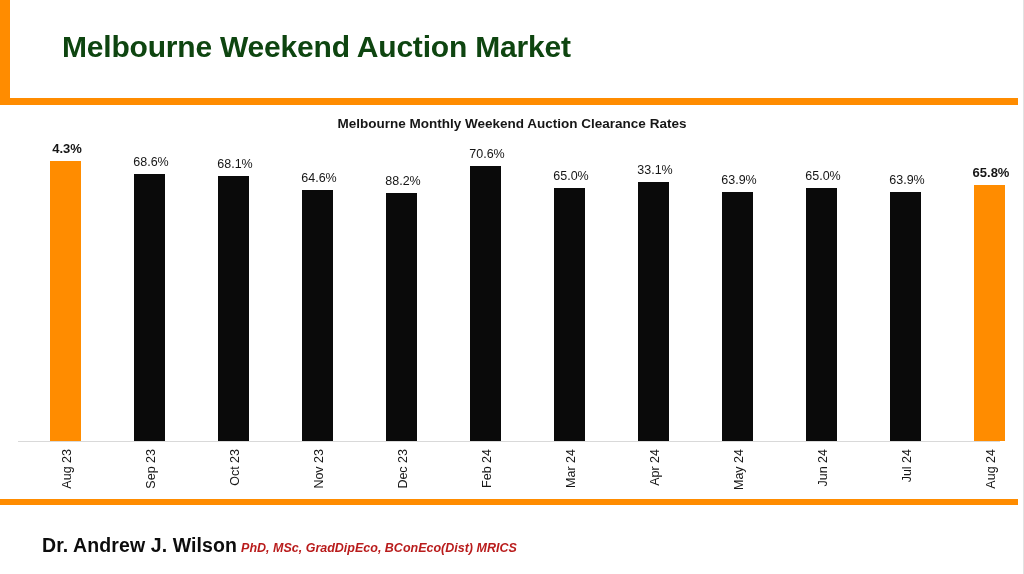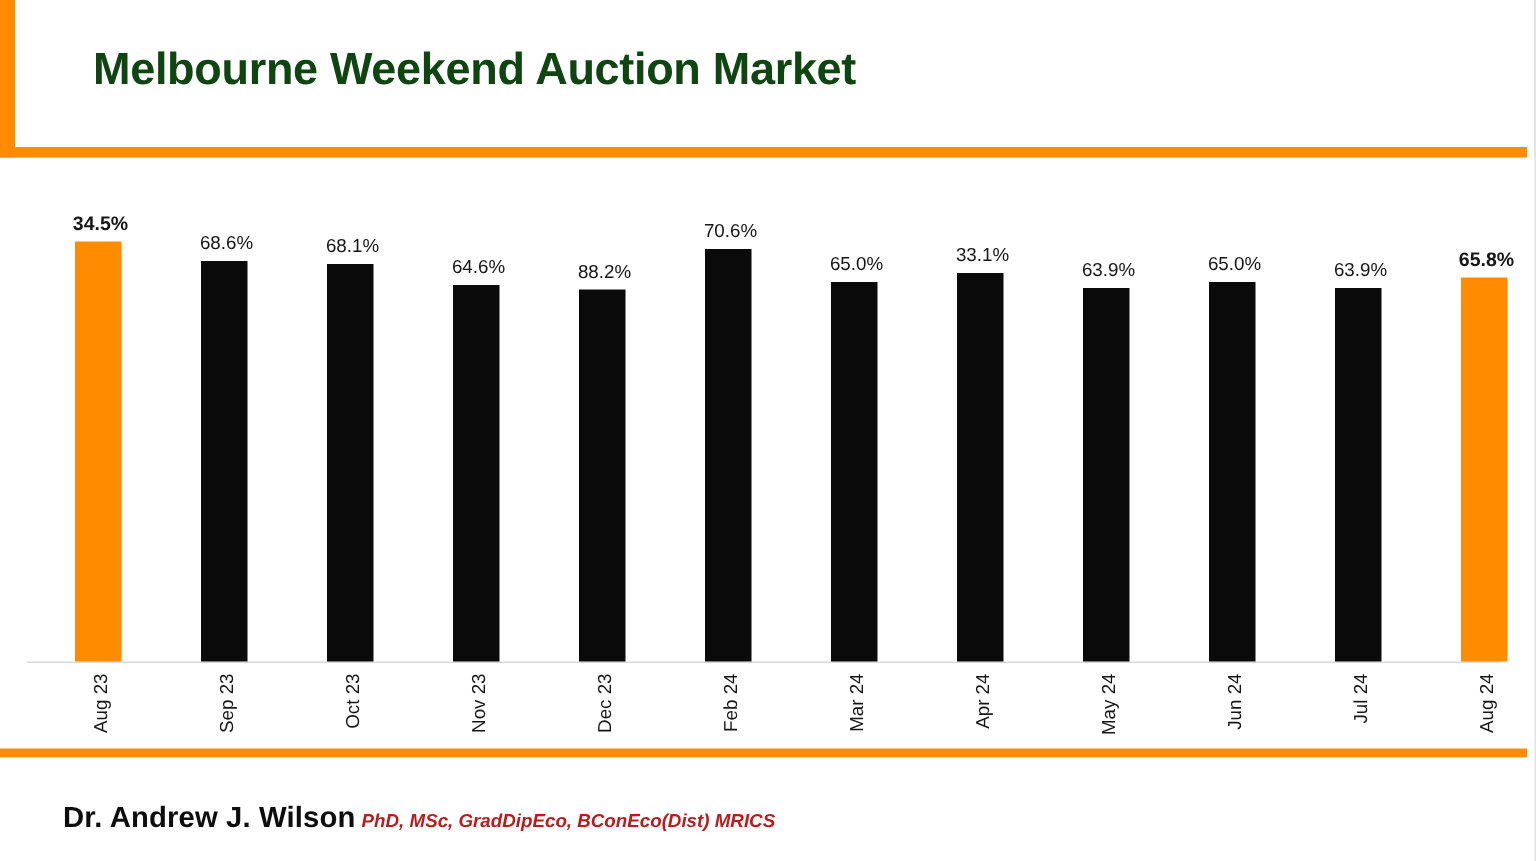--- a/index.html
+++ b/index.html
@@ -170,26 +170,27 @@
 <div id="slide">
 
   <div id="header-band">
     <div id="header-left-bar"></div>
     <div id="header-bottom-bar"></div>
     <div id="slide-title">Melbourne Weekend Auction Market</div>
   </div>
   <div id="header-right-edge"></div>
 
   <div id="chart-area">
+    <div id="chart-title">Melbourne Monthly Weekend Auction Clearance Rates</div>
     <div id="plot">
       <div id="baseline"></div>
       <div id="bars">
           <div class="bar-slot" style="left: 7px;">
             <div class="bar accent" style="height: 279.474px;"></div>
-            <div class="bar-label accent-label" style="bottom: 284.474px;">34.5%</div>
+            <div class="bar-label accent-label" style="bottom: 284.474px;">4.3%</div>
           </div>
           <div class="bar-slot" style="left: 91px;">
             <div class="bar" style="height: 266.276px;"></div>
             <div class="bar-label" style="bottom: 271.276px;">68.6%</div>
           </div>
           <div class="bar-slot" style="left: 175px;">
             <div class="bar" style="height: 264.336px;"></div>
             <div class="bar-label" style="bottom: 269.336px;">68.1%</div>
           </div>
           <div class="bar-slot" style="left: 259px;">

